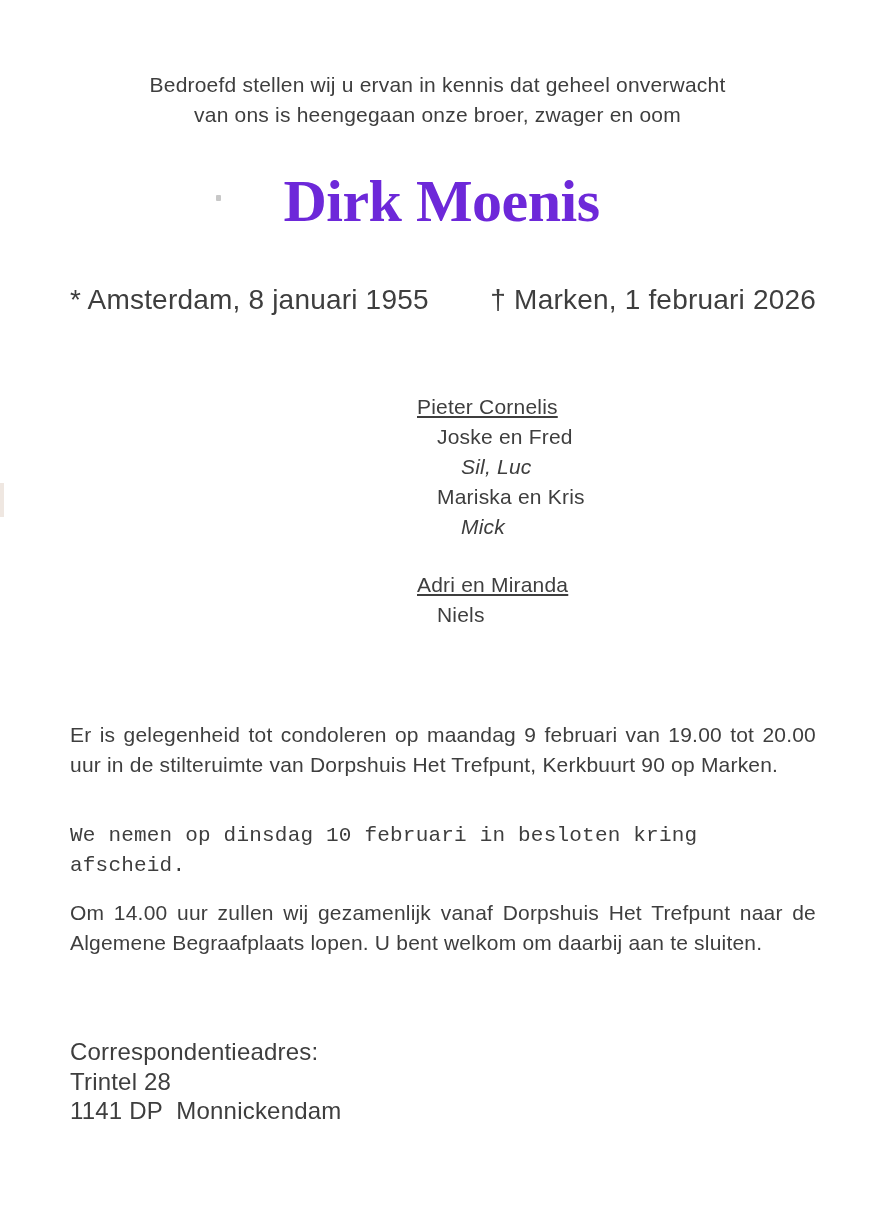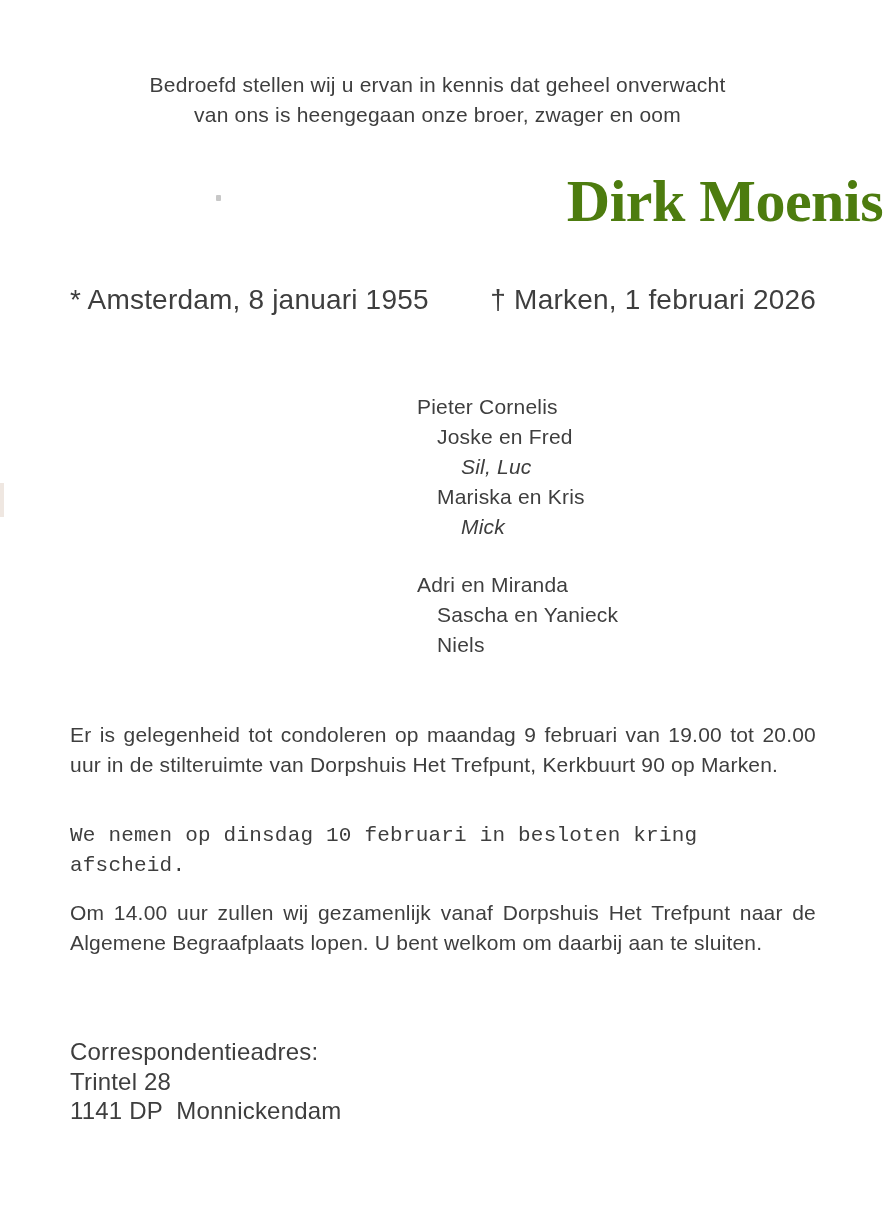--- a/index.html
+++ b/index.html
@@ -25,26 +25,26 @@
     font-size: 21px;
     line-height: 30px;
     font-weight: 300;
     letter-spacing: 0.2px;
   }
   .deceased-name {
     position: absolute;
     top: 171px;
     left: 0;
     right: 0;
-    text-align: right;
+    text-align: center;
     font-family: "Liberation Serif", serif;
     font-weight: 700;
     font-size: 60px;
     line-height: 60px;
-    color: #4d7c0f;
+    color: #6d28d9;
     letter-spacing: -0.5px;
   }
   .dates-row {
     position: absolute;
     top: 285px;
     left: 70px;
     right: 67px;
     display: flex;
     justify-content: space-between;
     font-size: 28px;
@@ -55,21 +55,21 @@
   .names-group {
     position: absolute;
     left: 417px;
     font-size: 21px;
     line-height: 30px;
     font-weight: 300;
     letter-spacing: 0.2px;
   }
   .names-group-1 { top: 392px; }
   .names-group-2 { top: 570px; }
-  .name-line.indent-0 { padding-left: 0; }
+  .name-line.indent-0 { padding-left: 0; text-decoration: underline; }
   .name-line.indent-1 { padding-left: 20px; }
   .name-line.indent-2 { padding-left: 44px; }
   .name-line.italic { font-style: italic; }
   .body-paragraph {
     position: absolute;
     left: 70px;
     width: 746px;
     font-size: 21px;
     line-height: 29.5px;
     font-weight: 300;
@@ -132,21 +132,20 @@
   <div class="names-group names-group-1">
     <div class="name-line indent-0">Pieter Cornelis</div>
     <div class="name-line indent-1">Joske en Fred</div>
     <div class="name-line indent-2 italic">Sil, Luc</div>
     <div class="name-line indent-1">Mariska en Kris</div>
     <div class="name-line indent-2 italic">Mick</div>
   </div>
 
   <div class="names-group names-group-2">
     <div class="name-line indent-0">Adri en Miranda</div>
-    <div class="name-line indent-1">Sascha en Yanieck</div>
     <div class="name-line indent-1">Niels</div>
   </div>
 
   <div class="body-paragraph para-1">Er is gelegenheid tot condoleren op maandag 9 februari van 19.00 tot 20.00 uur in de stilteruimte van Dorpshuis Het Trefpunt, Kerkbuurt 90 op Marken.</div>
 
   <div class="body-paragraph para-2">We nemen op dinsdag 10 februari in besloten kring afscheid.</div>
 
   <div class="body-paragraph para-3">Om 14.00 uur zullen wij gezamenlijk vanaf Dorpshuis Het Trefpunt naar de Algemene Begraafplaats lopen. U bent welkom om daarbij aan te sluiten.</div>
 
   <div class="correspondence">

